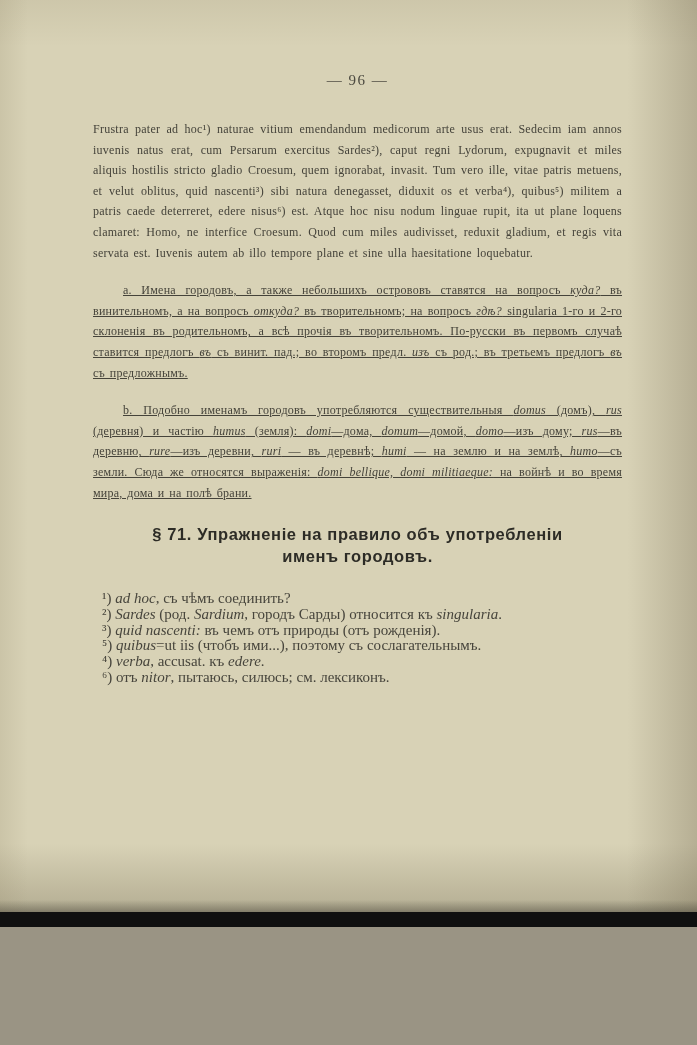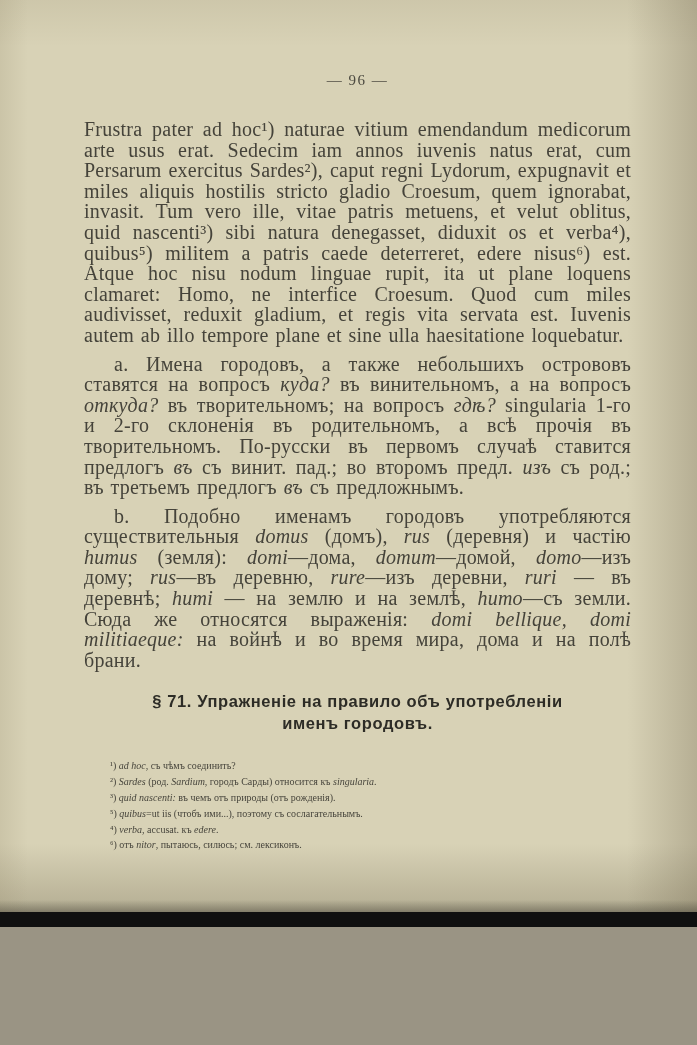--- a/index.html
+++ b/index.html
@@ -21,34 +21,34 @@
       linear-gradient(to bottom, rgba(140,130,100,0.14) 0, rgba(0,0,0,0) 5%, rgba(0,0,0,0) 91%, rgba(100,92,68,0.38) 100%),
       var(--paper);
     color: var(--ink);
   }
   .text-block { position: absolute; left: 76px; top: 72px; width: 563px; }
   .page-number {
     text-align: center; font-size: 15px; letter-spacing: 1.5px;
     color: #4c4a40; margin: 0 0 30px 0;
   }
   .para {
-    margin: 8px; font-size: 20px; line-height: 20.6px;
+    margin: 17px; font-size: 12px; line-height: 20.6px;
     text-align: justify; letter-spacing: 0.25px; word-spacing: 1.5px;
   }
-  .para.indent { text-indent: 30px; }
+  .para.indent { text-indent: 30px; text-decoration: underline; }
   .it { font-style: italic; }
   .heading {
     font-family: "Liberation Sans", sans-serif; font-weight: bold;
     color: var(--heading-ink); text-align: center;
     font-size: 16.5px; line-height: 22px; letter-spacing: 0.6px;
     margin: 20px 0 13px 0;
   }
   .footnotes {
-    margin-top: 24px; margin-left: 34px;
-    font-size: 10px; line-height: 15.8px; color: #47453c;
+    margin-top: 24px; margin-left: 26px;
+    font-size: 15px; line-height: 15.8px; color: #47453c;
   }
   .footnote { white-space: nowrap; overflow: hidden; }
   .scan-bar-fade {
     position: absolute; left: 0; right: 0; bottom: 15px; height: 12px;
     background: linear-gradient(to bottom, rgba(0,0,0,0), rgba(40,38,30,0.35));
   }
   .scan-bar {
     position: absolute; left: 0; right: 0; bottom: 0; height: 15px;
     background: var(--scan-bar);
   }

